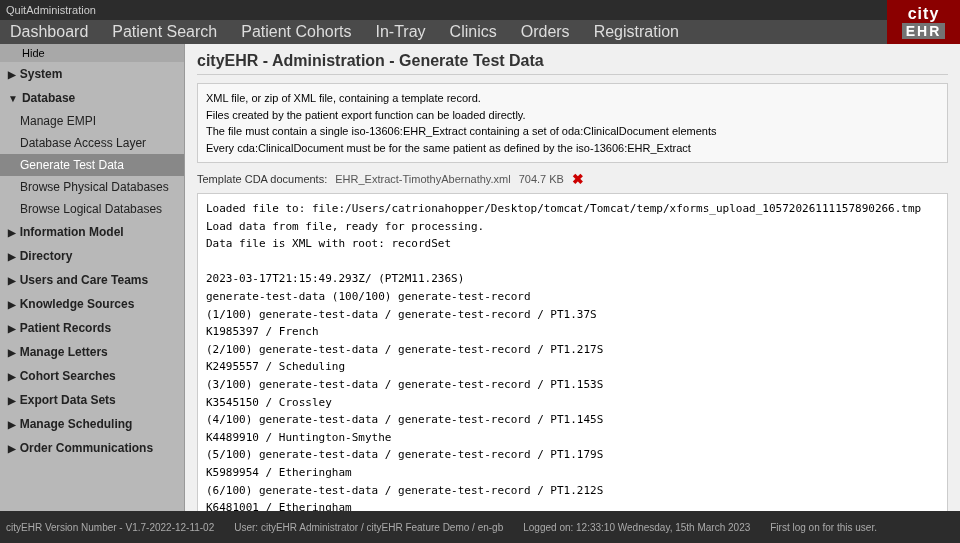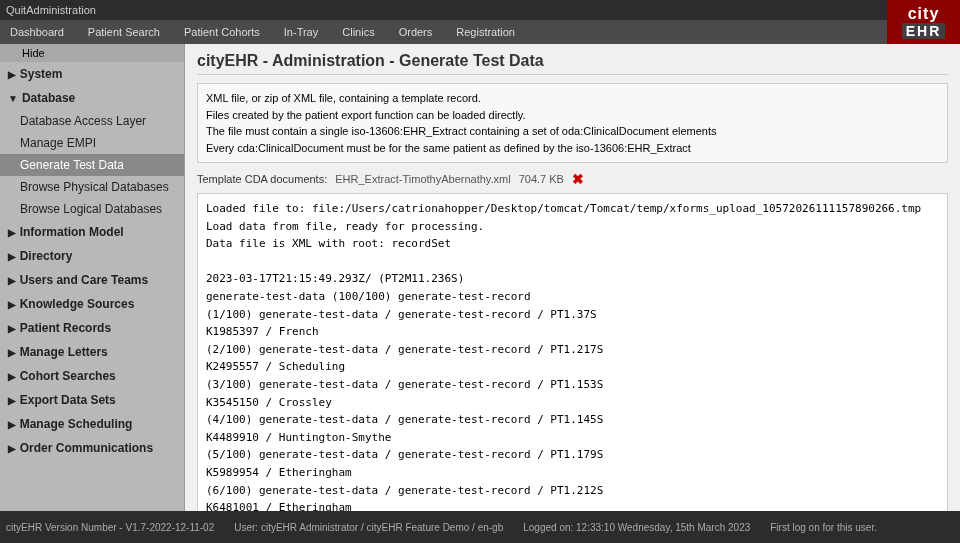--- a/index.html
+++ b/index.html
@@ -32,31 +32,31 @@
       width: 73px;
       height: 44px;
       background: #8b0000;
       display: flex;
       flex-direction: column;
       align-items: center;
       justify-content: center;
       z-index: 100;
     }
     #logo-city { color: #fff; font-size: 16px; font-weight: bold; letter-spacing: 1px; }
-    #logo-ehr { color: #fff; font-size: 14px; font-weight: bold; letter-spacing: 2px; background: #404040; padding: 0 4px; }
+    #logo-ehr { color: #fff; font-size: 14px; font-weight: bold; letter-spacing: 2px; background: #737373; padding: 0 4px; }
 
     
     #nav-bar {
       background: #4a4a4a;
       color: #ccc;
       display: flex;
       align-items: center;
       padding: 0 6px;
       height: 24px;
-      font-size: 11px;
+      font-size: 16px;
       gap: 16px;
     }
     .nav-item {
       cursor: pointer;
       color: #ddd;
       padding: 2px 4px;
     }
 
     
     #main-layout {
@@ -207,22 +207,22 @@
 
     <div class="sidebar-section-header">
       <span class="arrow">▶</span>
       <span>System</span>
     </div>
 
     <div class="sidebar-section-header">
       <span class="arrow">▼</span>
       <span>Database</span>
     </div>
+    <div class="sidebar-item">Manage EMPI</div>
     <div class="sidebar-item">Database Access Layer</div>
-    <div class="sidebar-item">Manage EMPI</div>
     <div class="sidebar-item active">Generate Test Data</div>
     <div class="sidebar-item">Browse Physical Databases</div>
     <div class="sidebar-item">Browse Logical Databases</div>
 
     <div class="sidebar-section-header">
       <span class="arrow">▶</span>
       <span>Information Model</span>
     </div>
 
     <div class="sidebar-section-header">

